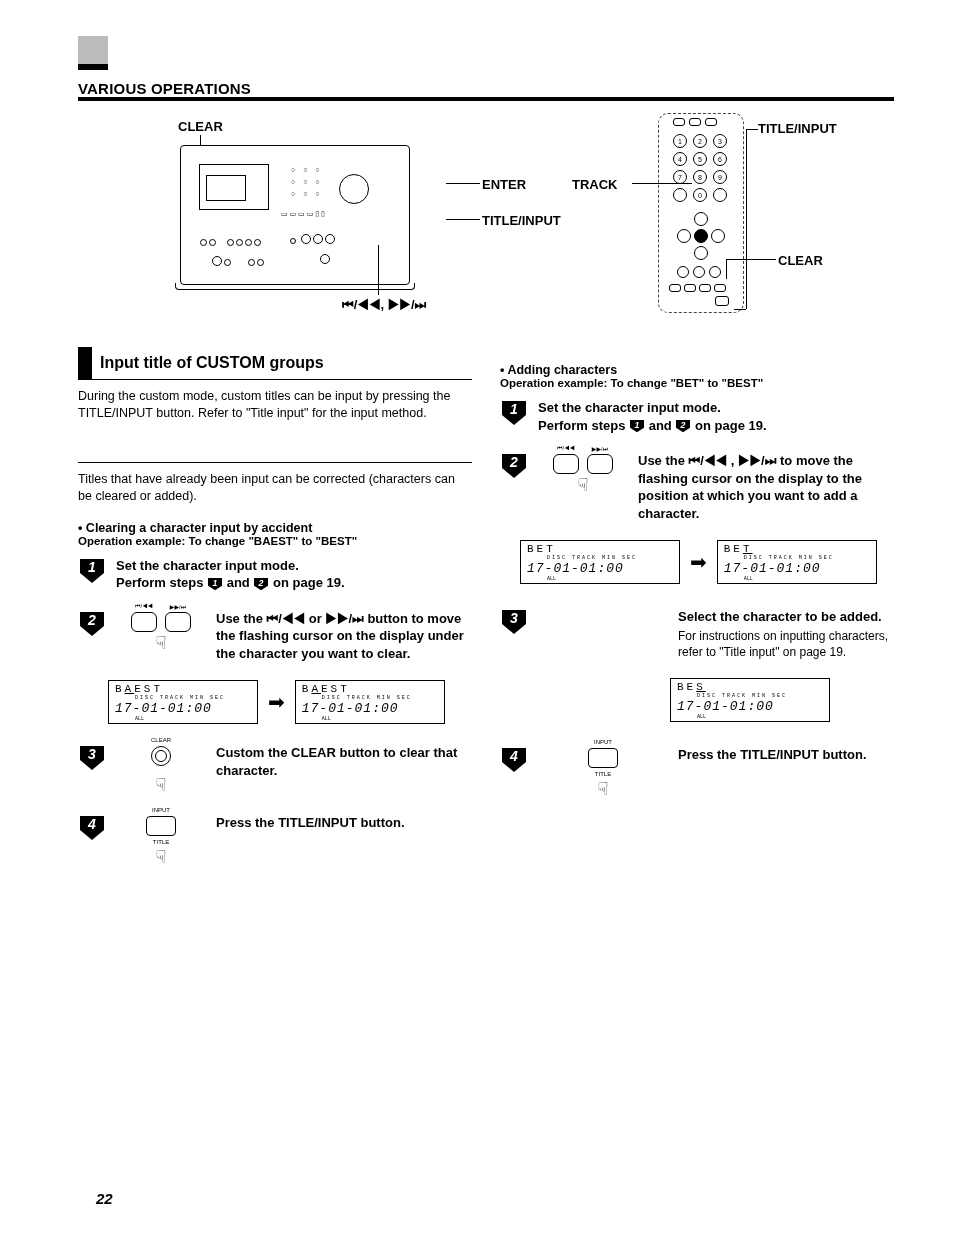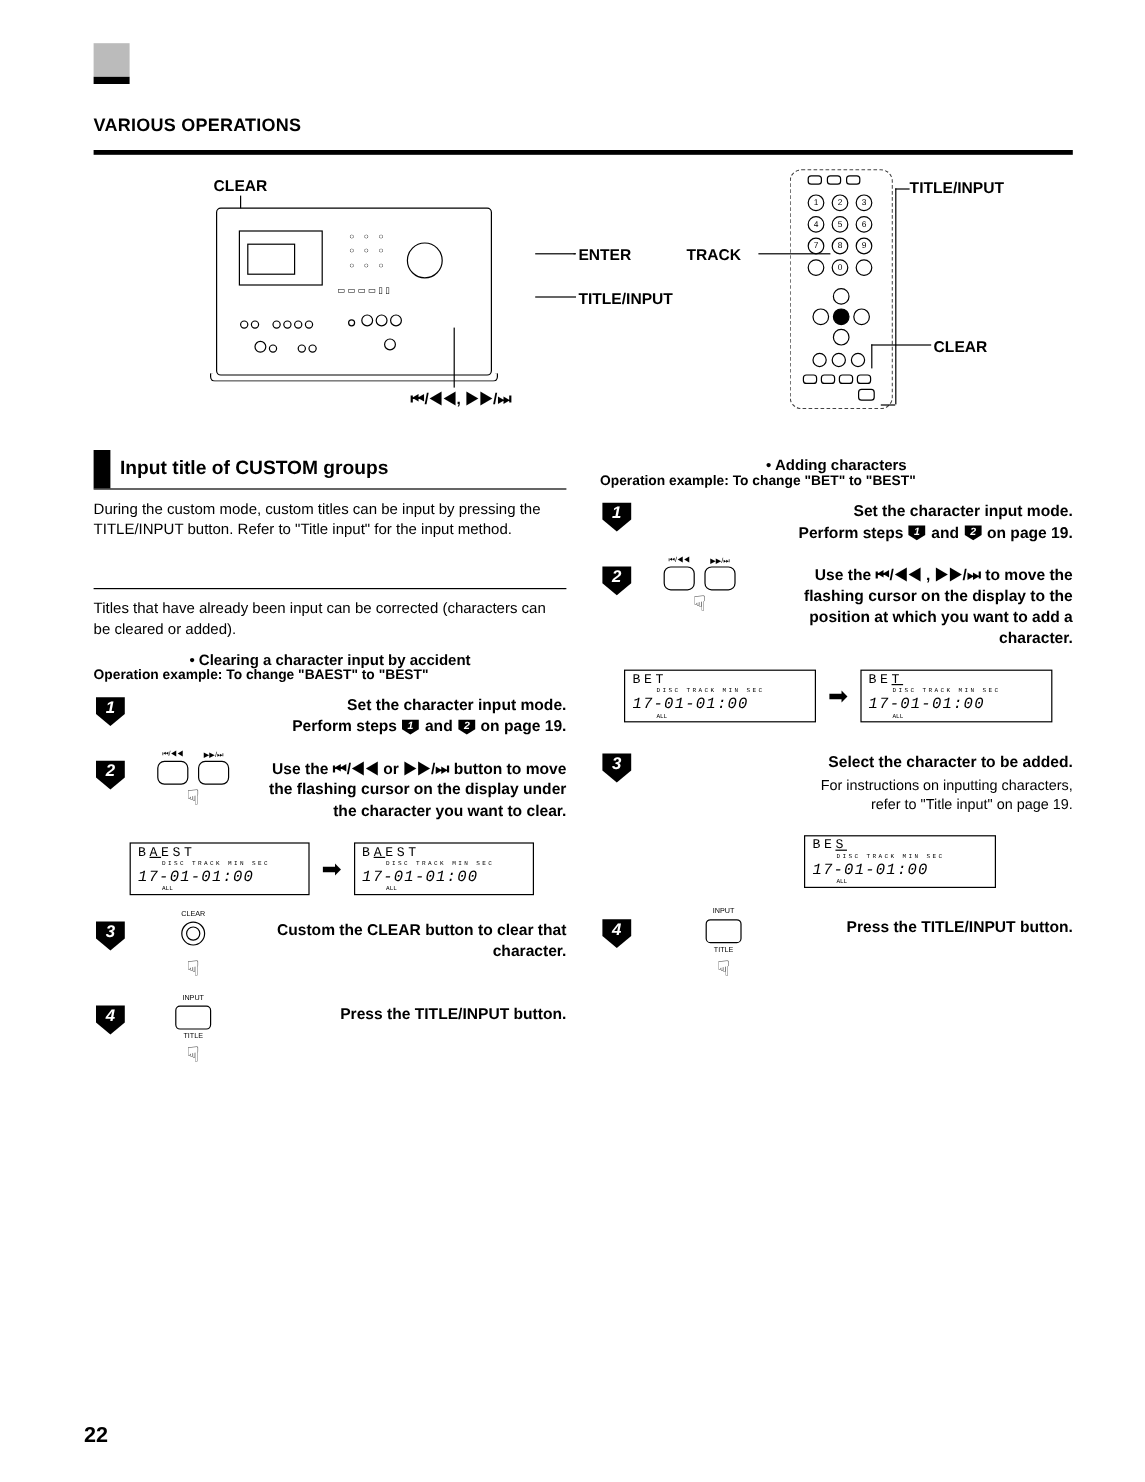--- a/index.html
+++ b/index.html
@@ -26,23 +26,23 @@
   .tab::after {
     content:"";
     display:block;
     width:100%;
     height:6px;
     background:#000;
     position:absolute;
     bottom:-6px;
   }
   .header-bar {
-    margin-top: 56px;
+    margin-top: 40px;
     border-bottom: 4px solid #000;
-    padding-bottom: 12px;
+    padding-bottom: 0;
   }
   .header-bar .title {
     font-size: 15px;
     font-weight: bold;
     letter-spacing: 0.2px;
   }
   .diagram-area {
     position: relative;
     height: 220px;
     margin-top: 20px;
@@ -123,31 +123,31 @@
     background:#000;
     margin-right:8px;
   }
   .section-head .txt{
     font-size:16px;
     font-weight:bold;
     padding:6px 0;
     line-height:1.25;
   }
   .body-text{font-size:12.5px;line-height:1.35;margin-bottom:10px;}
-  .sub-bullet{font-size:12.5px;font-weight:bold;margin-top:6px;text-align:center;}
+  .sub-bullet{font-size:12.5px;font-weight:bold;margin-top:16px;}
   .op-ex{font-size:11.5px;font-weight:bold;margin-bottom:10px;}
 
   .step{display:flex;gap:10px;margin-bottom:18px;}
   .step-num{
     width:28px;height:24px;
     position:relative;
     flex-shrink:0;
   }
   .step-num svg{position:absolute;left:0;top:0;}
-  .step-content{flex:1;text-align:right;}
+  .step-content{flex:1;}
   .step-title{font-size:13px;font-weight:bold;line-height:1.35;}
   .step-desc{font-size:12px;line-height:1.35;margin-top:2px;}
   .inline-badge{
     display:inline-block;width:16px;height:14px;vertical-align:middle;
   }
 
   .step-icons{
     width:90px;flex-shrink:0;
     display:flex;flex-direction:column;align-items:center;gap:4px;
     padding-top:2px;
@@ -176,24 +176,25 @@
   .arrow-big{font-size:20px;}
   .single-btn{
     width:30px;height:20px;border:1.5px solid #000;border-radius:4px;position:relative;
   }
   .single-btn.round{border-radius:50%;width:20px;height:20px;}
   .single-btn .lbl-top{position:absolute;top:-10px;left:50%;transform:translateX(-50%);font-size:6px;}
   .single-btn .lbl-bot{position:absolute;bottom:-10px;left:50%;transform:translateX(-50%);font-size:6px;}
 
   .page-num{
     position:absolute;
-    left:70px;
+    left:96px;
     bottom:28px;
-    font-size:18px;
+    font-size:15px;
     font-weight:bold;
+    font-style:italic;
   }
 </style>
 </head>
 <body>
 
 <div class="tab"></div>
 
 <div class="page">
 
   <div class="header-bar">

